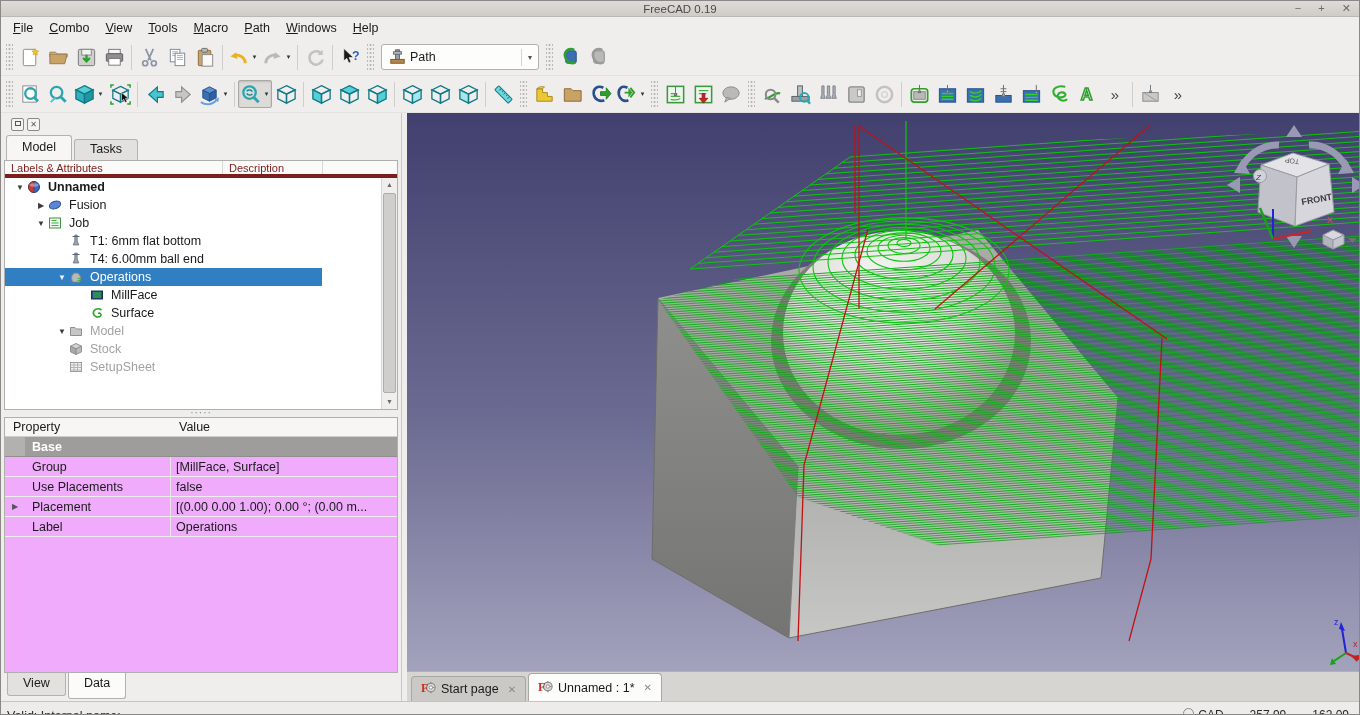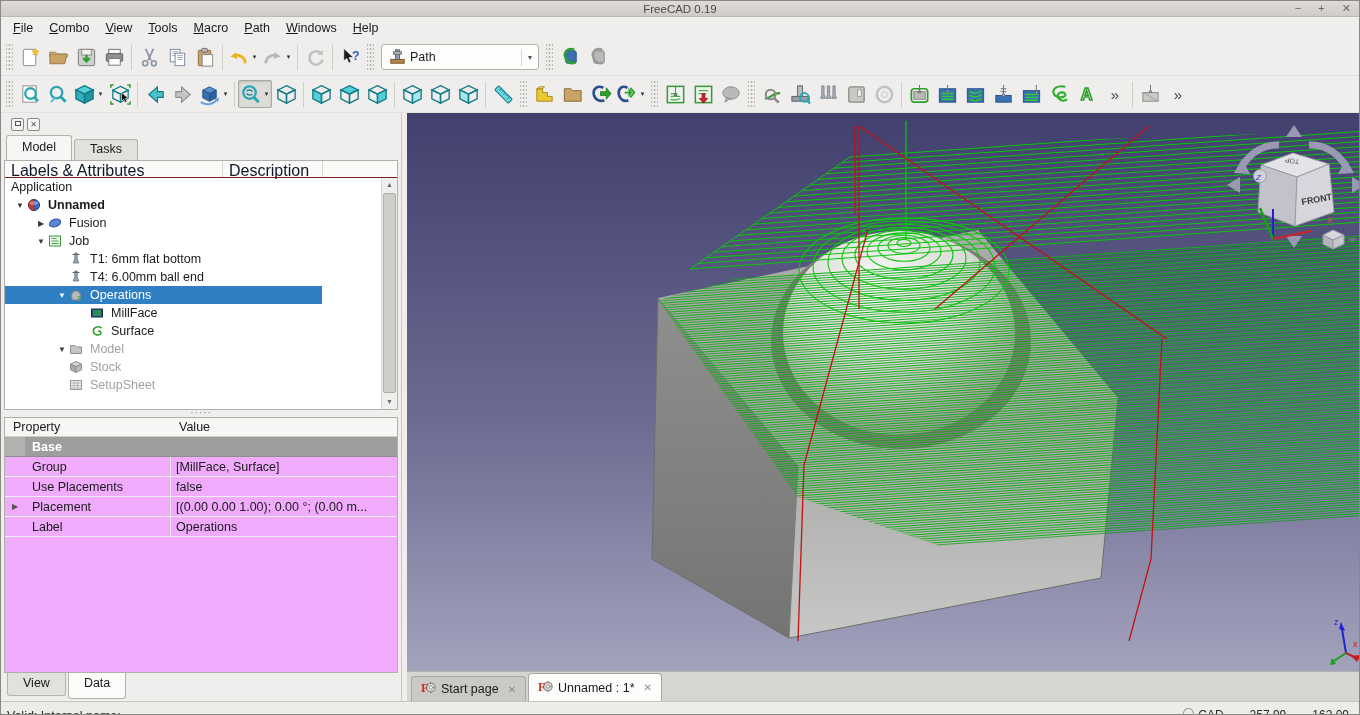--- a/index.html
+++ b/index.html
@@ -32,21 +32,21 @@
   .combo-panel{width:401px;flex:none;display:flex;flex-direction:column;background:#efeeec;border-right:1px solid #c9c8c5;}
   .vsplit{width:5px;flex:none;background:#efeeec;}
   .cv-header{height:21px;flex:none;display:flex;align-items:center;padding:2px 4px 0 7px;}
   .cv-title{flex:1;}
   .cv-btn{width:13px;height:13px;border:1px solid #8a8a88;border-radius:2px;margin-left:3px;font-size:8px;line-height:11px;text-align:center;color:#555;background:#f4f3f1;}
   .floatglyph{display:inline-block;width:6px;height:5px;border:1px solid #555;margin-bottom:1px;}
   .cv-tabs{height:26px;flex:none;display:flex;align-items:flex-end;padding-left:5px;}
   .cvtab{padding:2px 15px 3px;border:1px solid #b4b2ae;border-bottom:none;border-radius:3px 3px 0 0;background:#e3e1dd;height:21px;margin-right:2px;}
   .cvtab.active{background:#f7f6f4;height:25px;padding-top:4px;}
   .tree-frame{height:250px;flex:none;margin:0 3px;border:1px solid #b0afac;background:#fff;position:relative;overflow:hidden;}
-  .tree-header{height:17px;display:flex;background:#fafaf8;border-bottom:1px solid #7f1d1d;font-size:16px;color:#0f172a;}
+  .tree-header{height:17px;display:flex;background:#fafaf8;border-bottom:4px solid #7f1d1d;font-size:11px;color:#7f1d1d;}
   .tree-header span{padding:1px 6px;border-right:1px solid #d8d7d4;}
   .th1{width:218px;flex:none;}
   .th2{width:100px;flex:none;}
   .tree-body{position:absolute;top:17px;left:0;right:16px;bottom:0;overflow:hidden;}
   .trow{height:18px;display:flex;align-items:center;white-space:nowrap;}
   .trow.selected{background:linear-gradient(to right,#2f7fc2 0,#2f7fc2 317px,#fff 317px);color:#fff;}
   .trow.grayed .tlabel{color:#a2a2a0;}
   .texp{width:14px;font-size:8px;color:#3a3a38;text-align:center;flex:none;}
   .trow.selected .texp{color:#eaf2fa;}
   .ticon{width:18px;height:14px;flex:none;}
@@ -490,23 +490,20 @@
       <div class="cv-tabs" id="cvtabs">
           <div class="cvtab active">Model</div>
           <div class="cvtab">Tasks</div>
         </div>
       <div class="tree-frame">
         <div class="tree-header">
           <span class="th1">Labels &amp; Attributes</span>
           <span class="th2">Description</span>
         </div>
         <div class="tree-body" id="treebody">
-            <div class="trow">
-              <span class="tlabel" style="padding-left: 6px;">Application</span>
-            </div>
             <div class="trow">
               <span style="flex: 0 0 auto; width: 8px;"></span>
               <span class="texp">▼</span>
               <span class="ticon"><svg viewBox="0 0 14 14" width="14" height="14">
                   <circle cx="7" cy="7" r="5.5" fill="#3a66c4" stroke="#23407e"></circle>
                   <path d="M7 1.5a5.5 5.5 0 0 0 0 11z" fill="#cc3b2f" stroke="#7e2016" stroke-width=".5"></path>
                   <ellipse cx="7" cy="5" rx="4.5" ry="1.8" fill="#fff" opacity=".35"></ellipse>
                 </svg></span>
               <span class="tlabel bold">Unnamed</span>
             </div>

